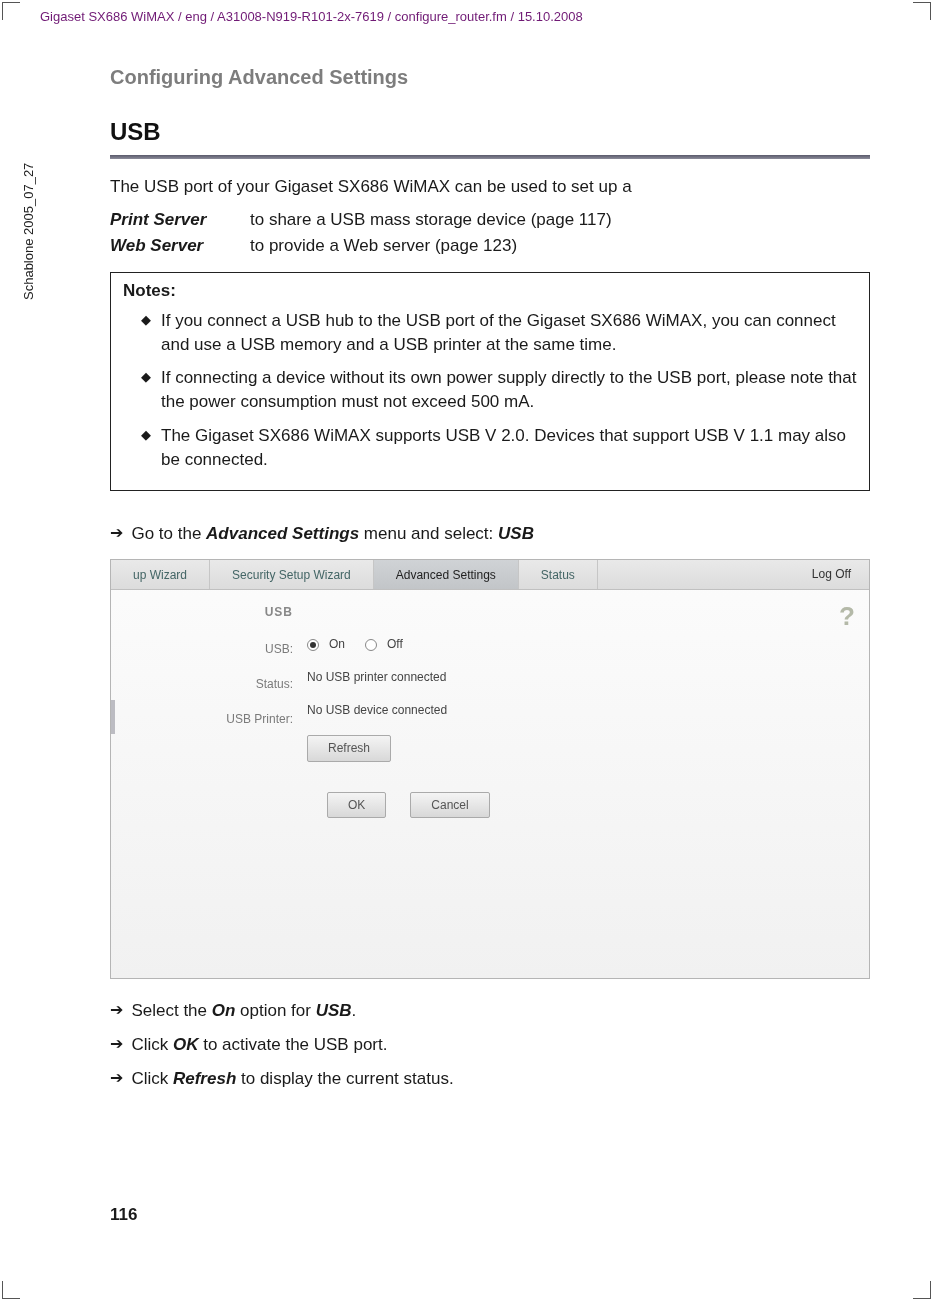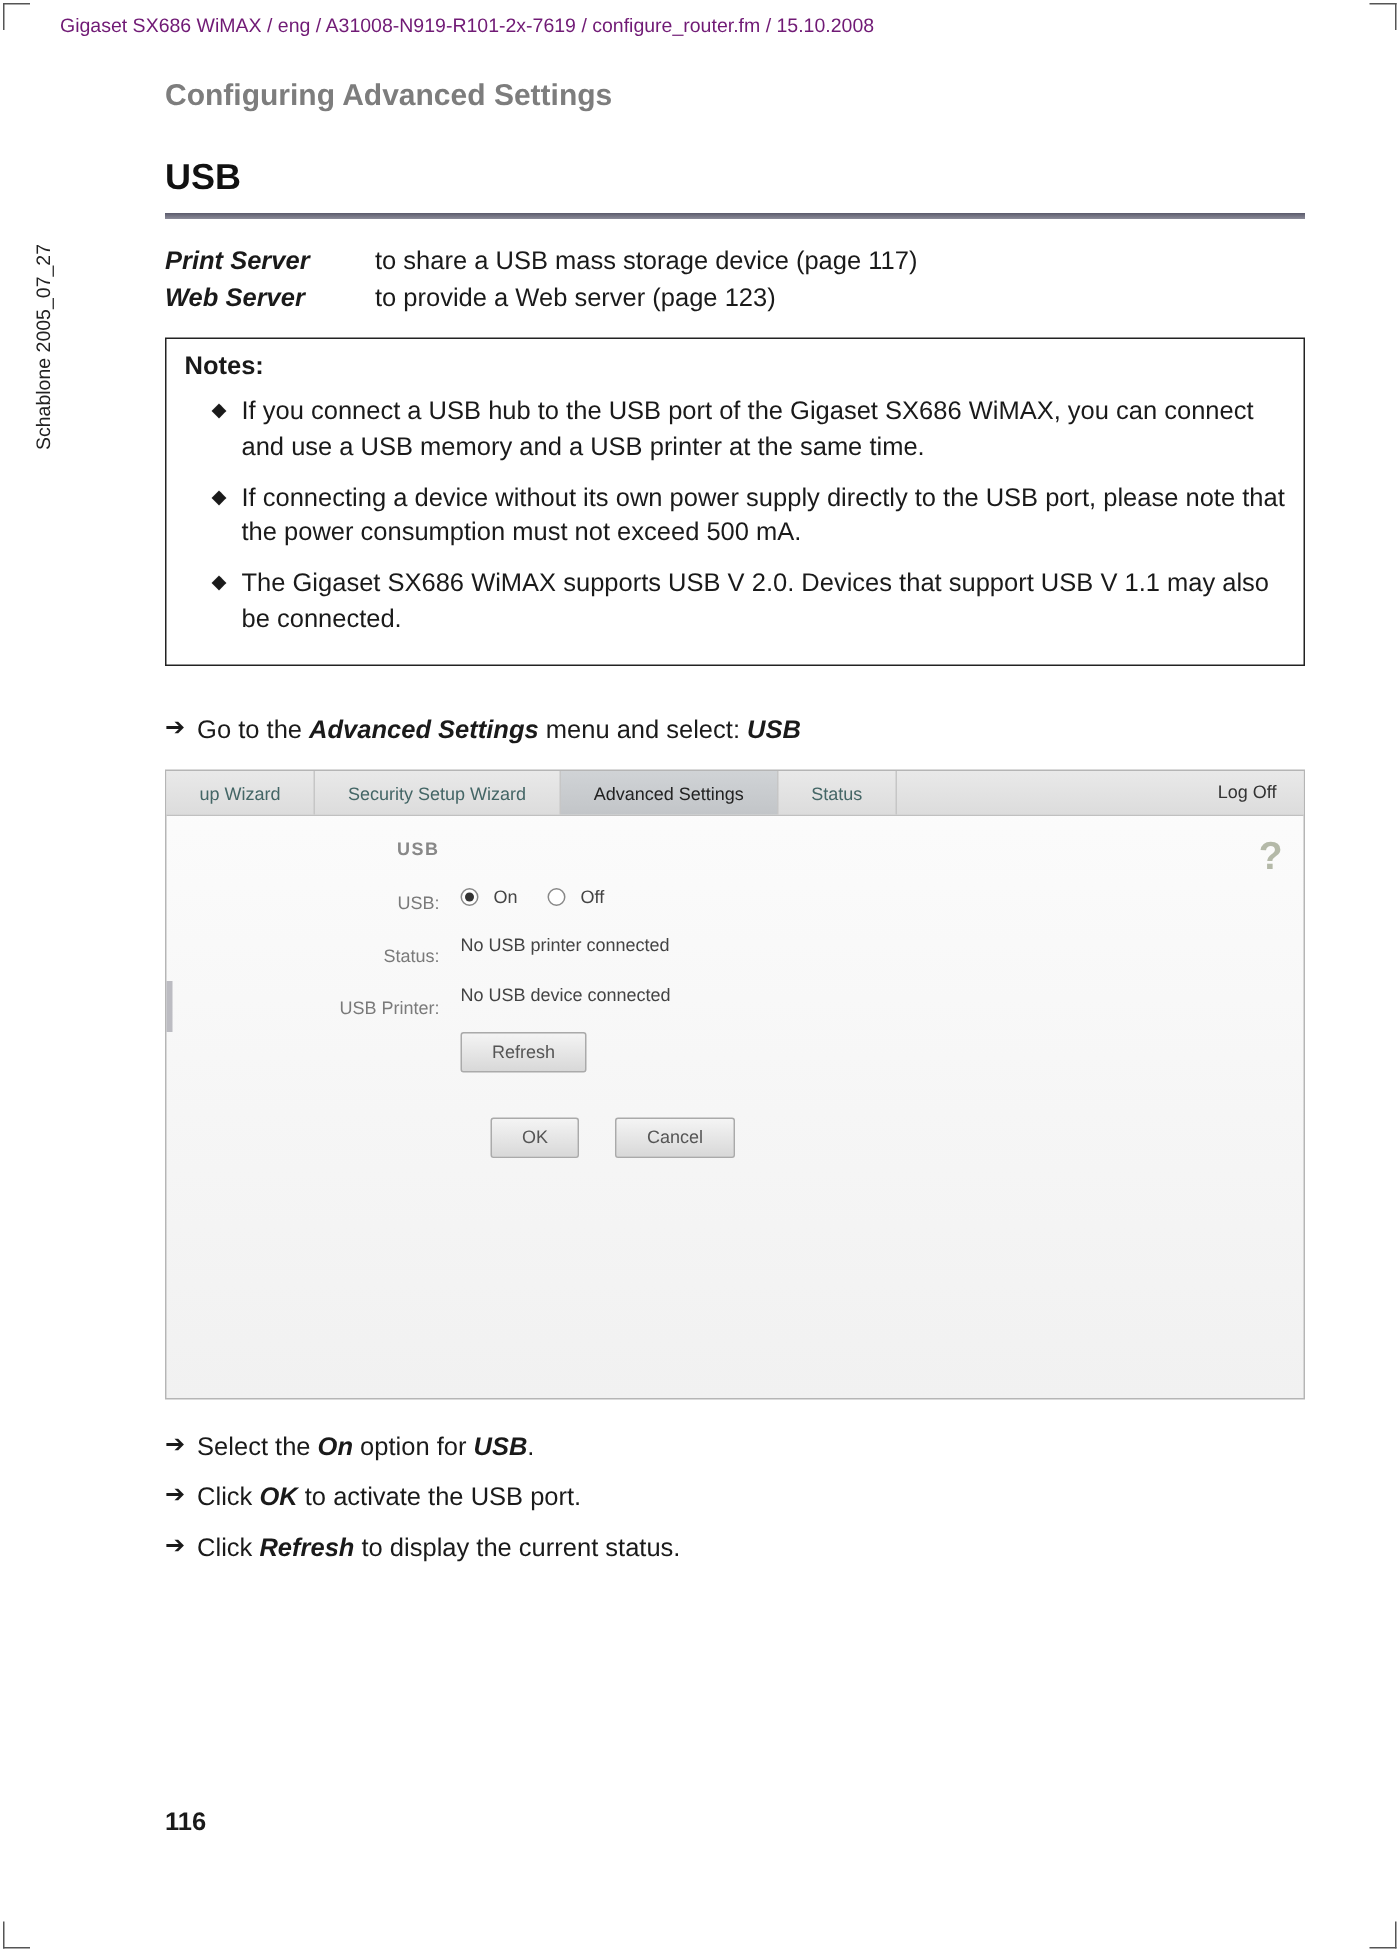--- a/index.html
+++ b/index.html
@@ -32,21 +32,21 @@
     position:absolute;
     top:300px; left:20px;
     transform: rotate(-90deg);
     transform-origin: left top;
     font-size:13px;
     color:#222;
     white-space:nowrap;
   }
   .page {
     position:absolute;
-    top:50px; left:110px;
+    top:63px; left:110px;
     width:760px;
   }
   .section-heading {
     color:#7d7d7d;
     font-weight:bold;
     font-size:20px;
     margin-bottom:24px;
   }
   .usb-heading {
     font-weight:bold;
@@ -153,20 +153,21 @@
 <div class="crop-br"></div>
 
 <div class="header-path">Gigaset SX686 WiMAX / eng / A31008-N919-R101-2x-7619 / configure_router.fm / 15.10.2008</div>
 <div class="side-rotate">Schablone 2005_07_27</div>
 
 <div class="page">
   <div class="section-heading">Configuring Advanced Settings</div>
   <div class="usb-heading">USB</div>
   <div class="hr-accent"></div>
 
+  <div class="intro">The USB port of your Gigaset SX686 WiMAX can be used to set up a</div>
 
   <div class="def-table">
     <div class="def-row">
         <div class="def-term">Print Server</div>
         <div class="def-desc">to share a USB mass storage device (page 117)</div>
       </div>
     <div class="def-row">
         <div class="def-term">Web Server</div>
         <div class="def-desc">to provide a Web server (page 123)</div>
       </div>

